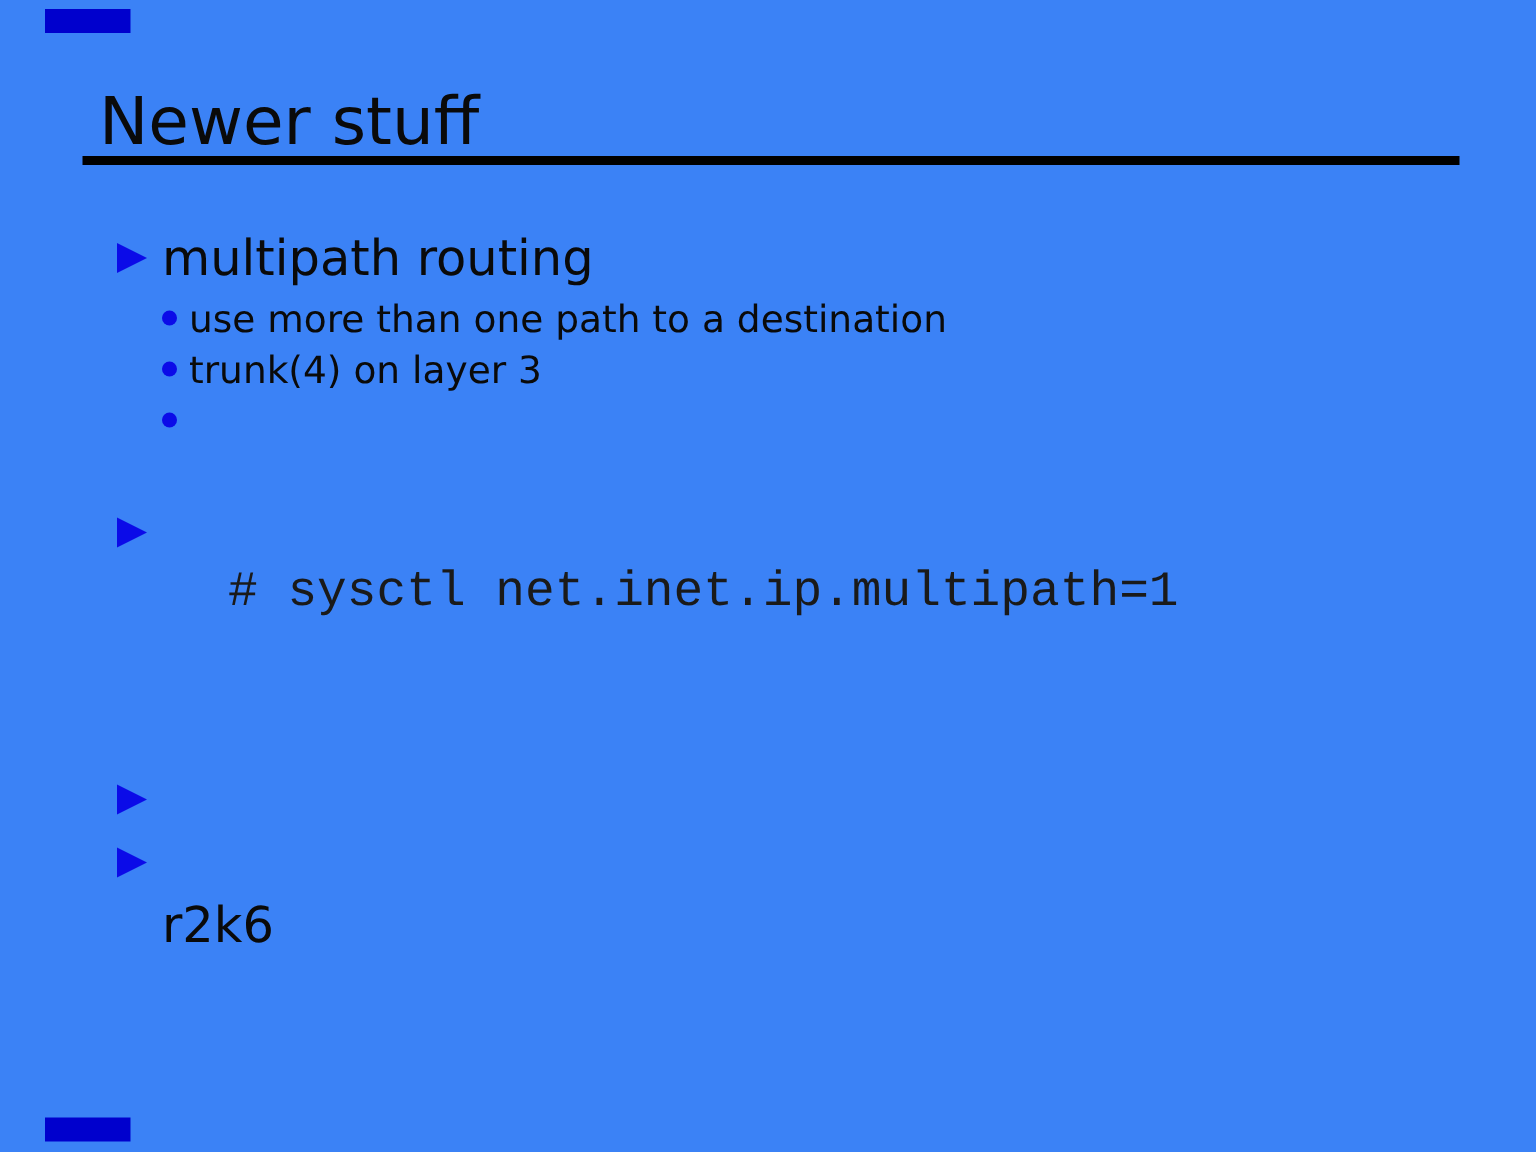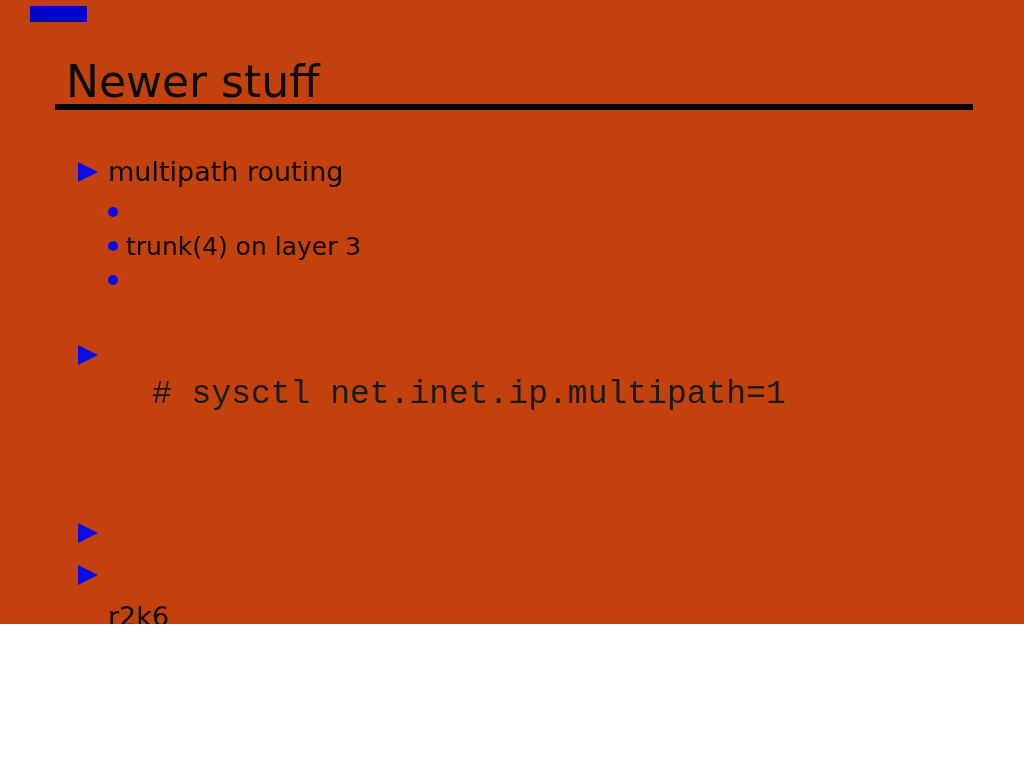--- a/index.html
+++ b/index.html
@@ -3,22 +3,22 @@
 <meta charset="utf-8">
 <style>
   html, body {
     margin: 0;
     padding: 0;
     background: #ffffff;
   }
   .slide {
     position: relative;
     width: 1024px;
-    height: 624px;
-    background: #c2410c;
+    height: 768px;
+    background: #3b82f6;
     overflow: hidden;
     font-family: "DejaVu Sans", sans-serif;
     color: #000000;
   }
   .abs { position: absolute; }
 
   .corner-bar {
     position: absolute;
     left: 30px;
     width: 57px;
@@ -57,21 +57,21 @@
   .dot {
     width: 10px;
     height: 10px;
     border-radius: 50%;
     background: var(--accent-blue, #0b0be8);
     left: 108px;
   }
 
   .l1 {
     left: 108px;
-    font-size: 27px;
+    font-size: 33px;
     line-height: 33px;
     white-space: nowrap;
     color: #0a0a0a;
   }
   .l2 {
     left: 126px;
     font-size: 25px;
     line-height: 25px;
     white-space: nowrap;
     color: #0a0a0a;
@@ -94,20 +94,21 @@
   <div class="corner-bar top"></div>
   <div class="corner-bar bottom"></div>
 
   <div class="abs title">Newer stuff</div>
   <div class="abs title-rule"></div>
 
   <div class="abs tri" style="top:162px"></div>
   <div class="abs l1" style="top:155px">multipath routing</div>
 
   <div class="abs dot" style="top:207px"></div>
+  <div class="abs l2" style="top:200px">use more than one path to a destination</div>
 
   <div class="abs dot" style="top:241px"></div>
   <div class="abs l2" style="top:234px">trunk(4) on layer 3</div>
 
   <div class="abs dot" style="top:275px"></div>
 
   <div class="abs tri" style="top:345px"></div>
   <div class="abs code"># sysctl net.inet.ip.multipath=1</div>
 
   <div class="abs tri" style="top:523px"></div>

